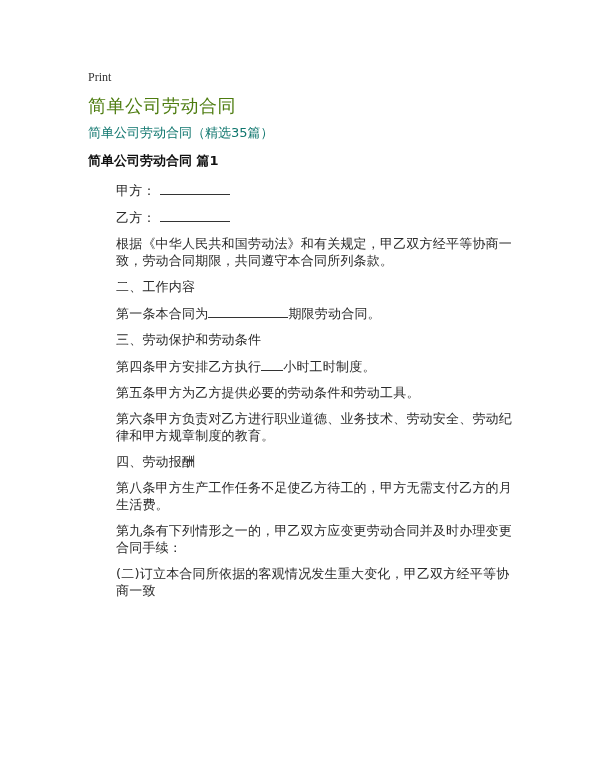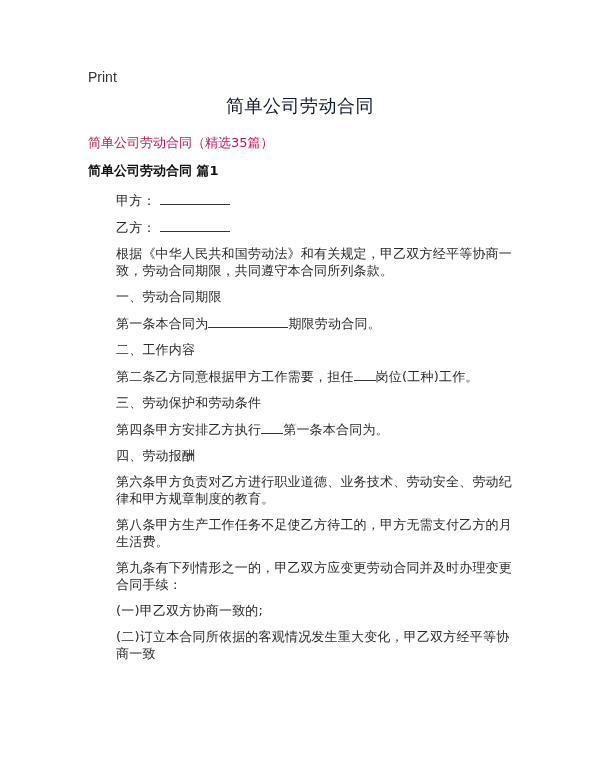--- a/index.html
+++ b/index.html
@@ -15,41 +15,41 @@
       font-family: "DejaVu Sans", "Liberation Sans", sans-serif;
       color: #222222;
     }
     .page {
       position: absolute;
       left: 88px;
       top: 68px;
       width: 424px;
     }
     .print-label {
-      font-family: Liberation Sans, sans-serif;
-      font-size: 14px;
+      font-family: Liberation Serif, serif;
+      font-size: 12px;
       color: #333;
       height: 18px;
       line-height: 18px;
       margin: 0 0 8px 0;
     }
     .doc-title {
-      text-align: center;
+      text-align: left;
       font-size: 18px;
       line-height: 24px;
       font-weight: normal;
-      color: #0f172a;
-      margin: 0 0 16px 0;
+      color: #4d7c0f;
+      margin: 0 0 6px 0;
       letter-spacing: 0.5px;
     }
     .subtitle {
       font-size: 13px;
       line-height: 18px;
       margin: 0 0 10px 0;
-      color: #be185d;
+      color: #0f766e;
     }
     .section-heading {
       font-size: 13px;
       line-height: 18px;
       font-weight: bold;
       margin: 0 0 11px 0;
       color: #111;
     }
     .para {
       font-size: 13px;
@@ -84,45 +84,41 @@
   <p class="para">
     <span>甲方：</span><span class="blank party"></span>
   </p>
 
   <p class="para">
     <span>乙方：</span><span class="blank party"></span>
   </p>
 
   <p class="para">根据《中华人民共和国劳动法》和有关规定，甲乙双方经平等协商一致，劳动合同期限，共同遵守本合同所列条款。</p>
 
-  <p class="para">一、劳动合同期限</p>
+
+  <p class="para">二、工作内容</p>
 
   <p class="para">
     <span>第一条本合同为</span><span class="blank term"></span><span>期限劳动合同。</span>
   </p>
 
-  <p class="para">二、工作内容</p>
-
-  <p class="para">
-    <span>第二条乙方同意根据甲方工作需要，担任</span><span class="blank short"></span><span>岗位(工种)工作。</span>
-  </p>
 
 
   <p class="para">三、劳动保护和劳动条件</p>
 
   <p class="para">
-    <span>第四条甲方安排乙方执行</span><span class="blank short"></span><span>第一条本合同为。</span>
+    <span>第四条甲方安排乙方执行</span><span class="blank short"></span><span>小时工时制度。</span>
   </p>
 
+  <p class="para">第五条甲方为乙方提供必要的劳动条件和劳动工具。</p>
+
+  <p class="para">第六条甲方负责对乙方进行职业道德、业务技术、劳动安全、劳动纪律和甲方规章制度的教育。</p>
 
   <p class="para">四、劳动报酬</p>
-
-  <p class="para">第六条甲方负责对乙方进行职业道德、业务技术、劳动安全、劳动纪律和甲方规章制度的教育。</p>
 
 
   <p class="para">第八条甲方生产工作任务不足使乙方待工的，甲方无需支付乙方的月生活费。</p>
 
   <p class="para">第九条有下列情形之一的，甲乙双方应变更劳动合同并及时办理变更合同手续：</p>
 
-  <p class="para">(一)甲乙双方协商一致的;</p>
 
   <p class="para">(二)订立本合同所依据的客观情况发生重大变化，甲乙双方经平等协商一致</p>
 </div>
 
 </body></html>

